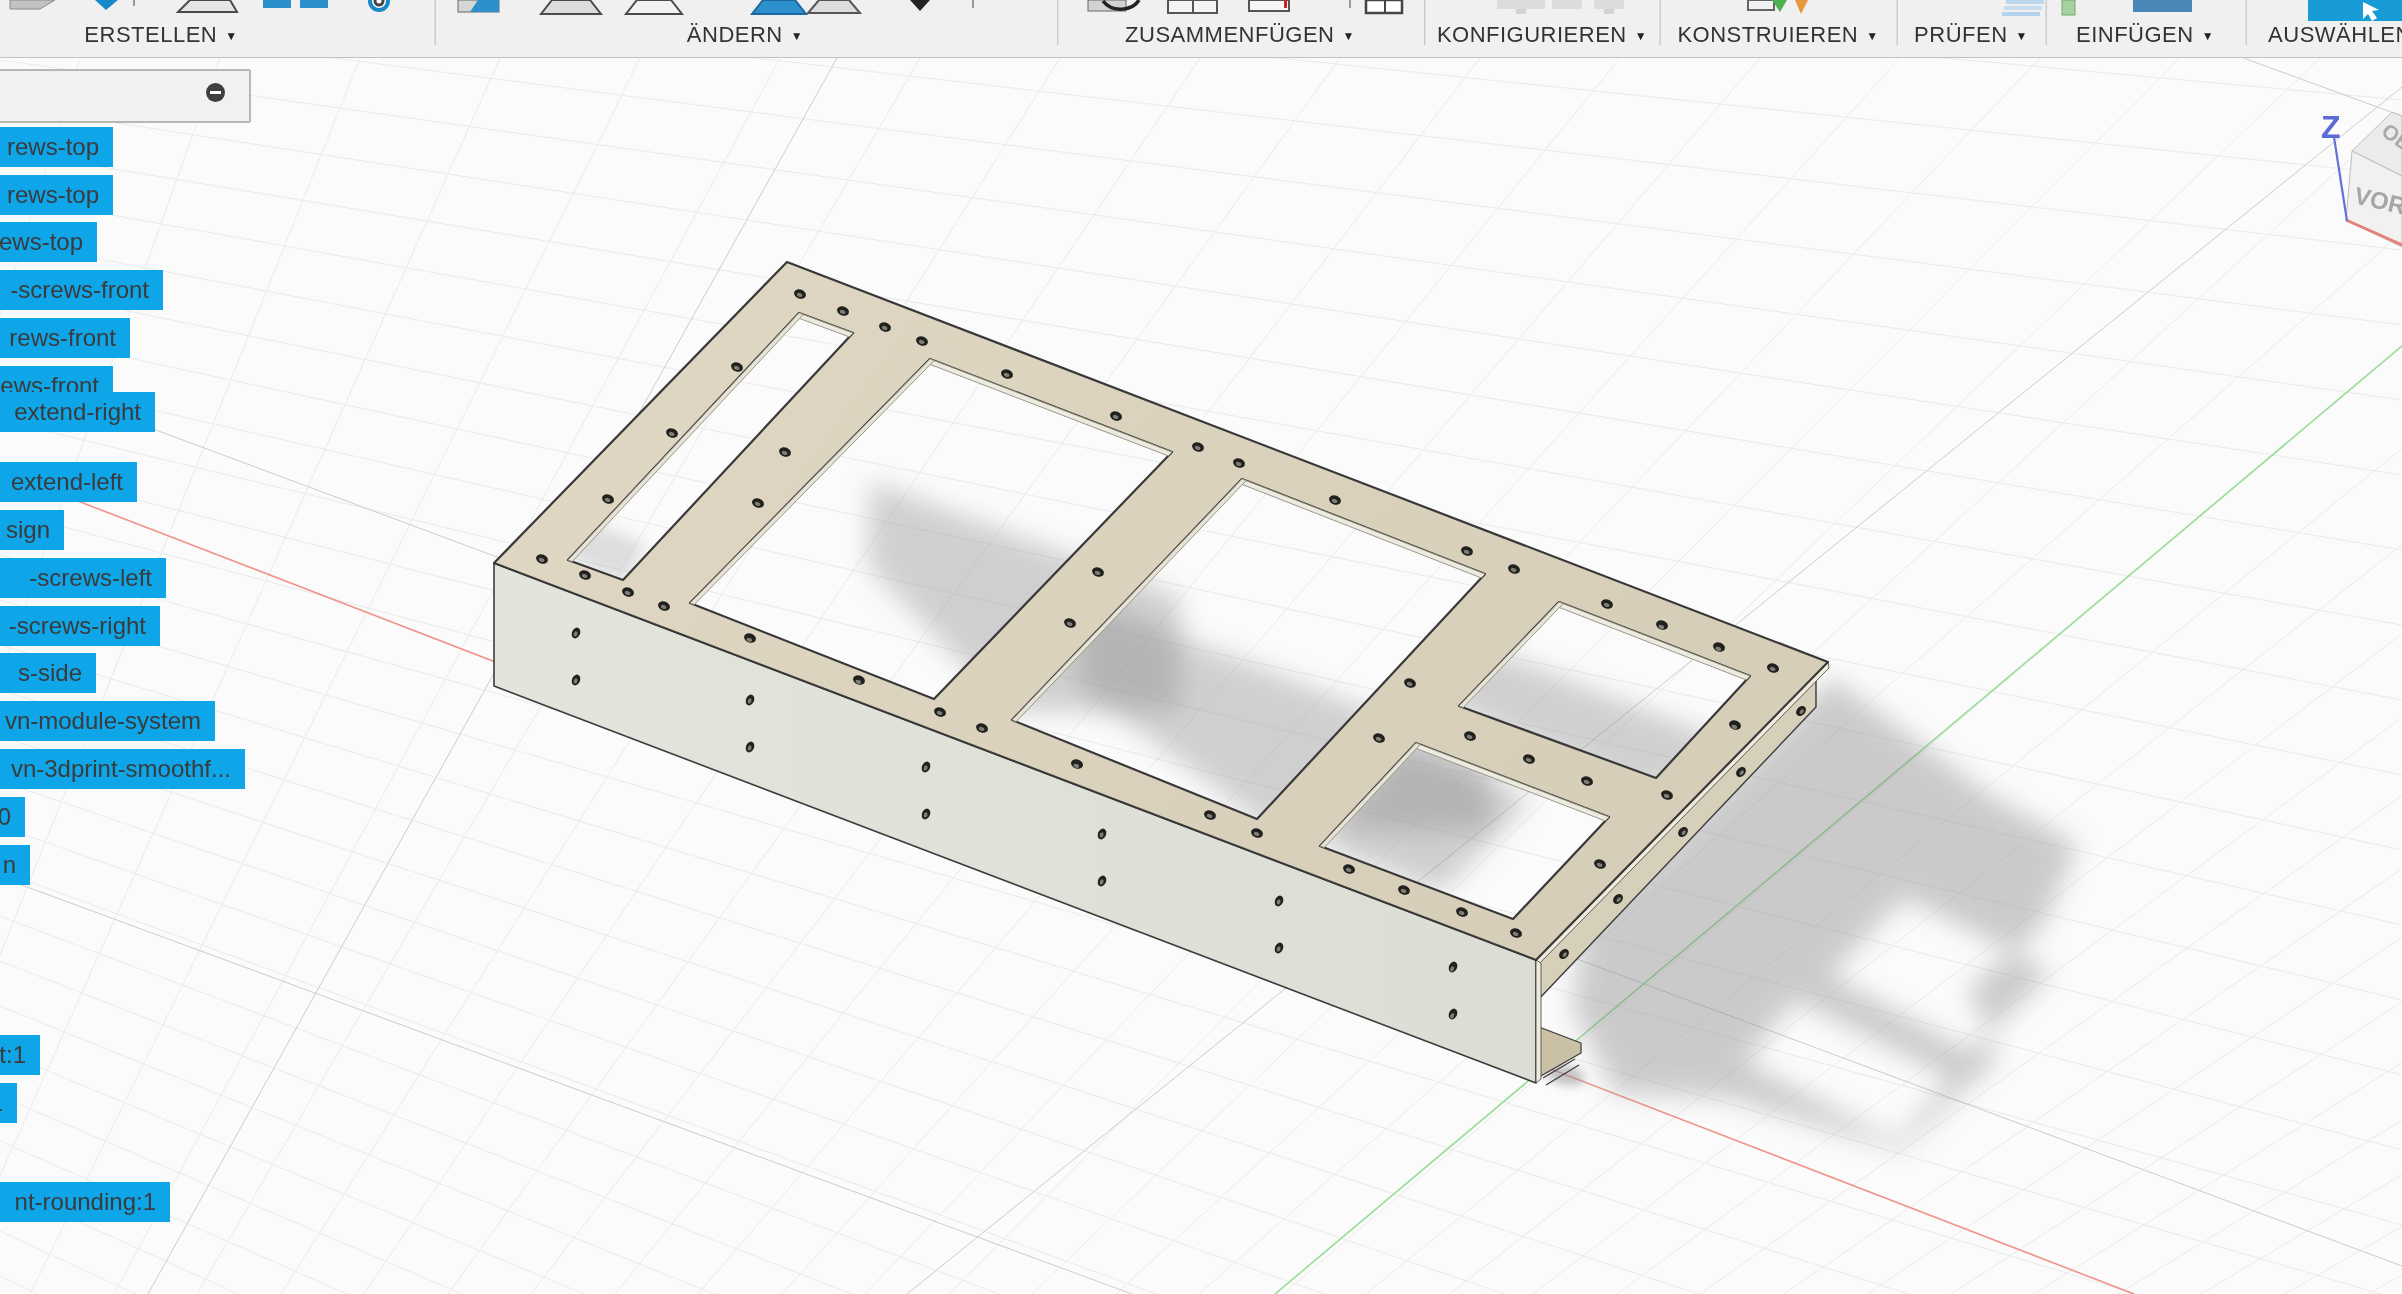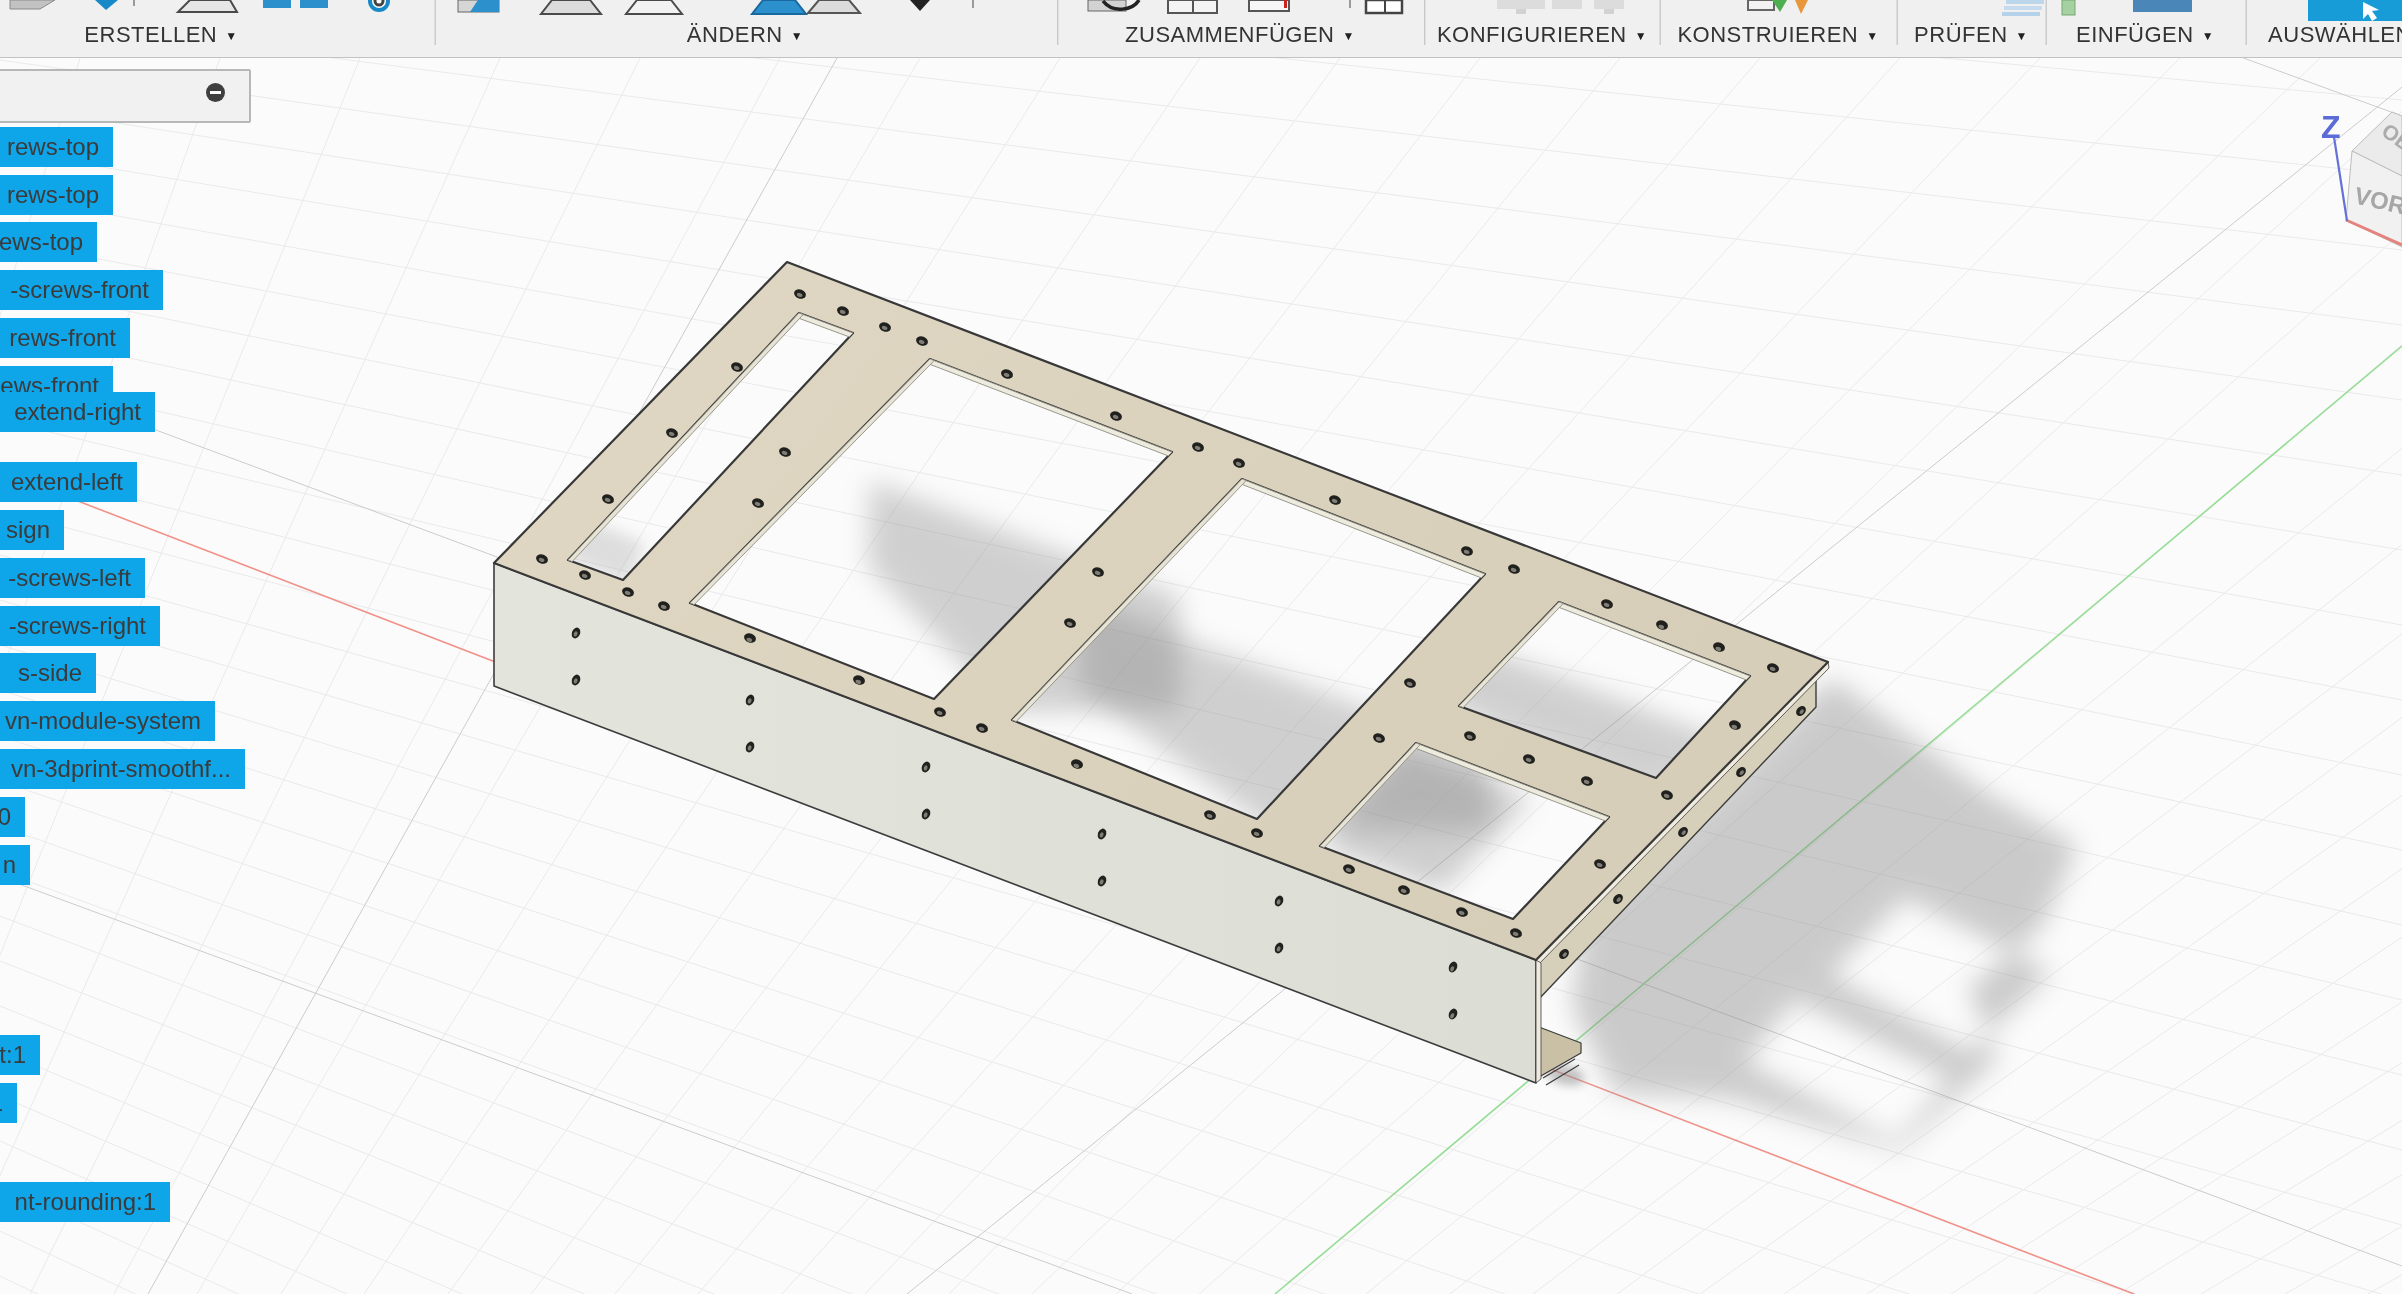--- a/index.html
+++ b/index.html
@@ -495,21 +495,21 @@
   </div>
 <div class="chip" style="top:392px;width:155px">
     <span>extend-right</span>
   </div>
 <div class="chip" style="top:462px;width:137px">
     <span>extend-left</span>
   </div>
 <div class="chip" style="top:510px;width:64px">
     <span>sign</span>
   </div>
-<div class="chip" style="top:558px;width:145px">
+<div class="chip" style="top:558px;width:166px">
     <span>-screws-left</span>
   </div>
 <div class="chip" style="top:606px;width:160px">
     <span>-screws-right</span>
   </div>
 <div class="chip" style="top:653px;width:96px">
     <span>s-side</span>
   </div>
 <div class="chip" style="top:701px;width:215px">
     <span>vn-module-system</span>

